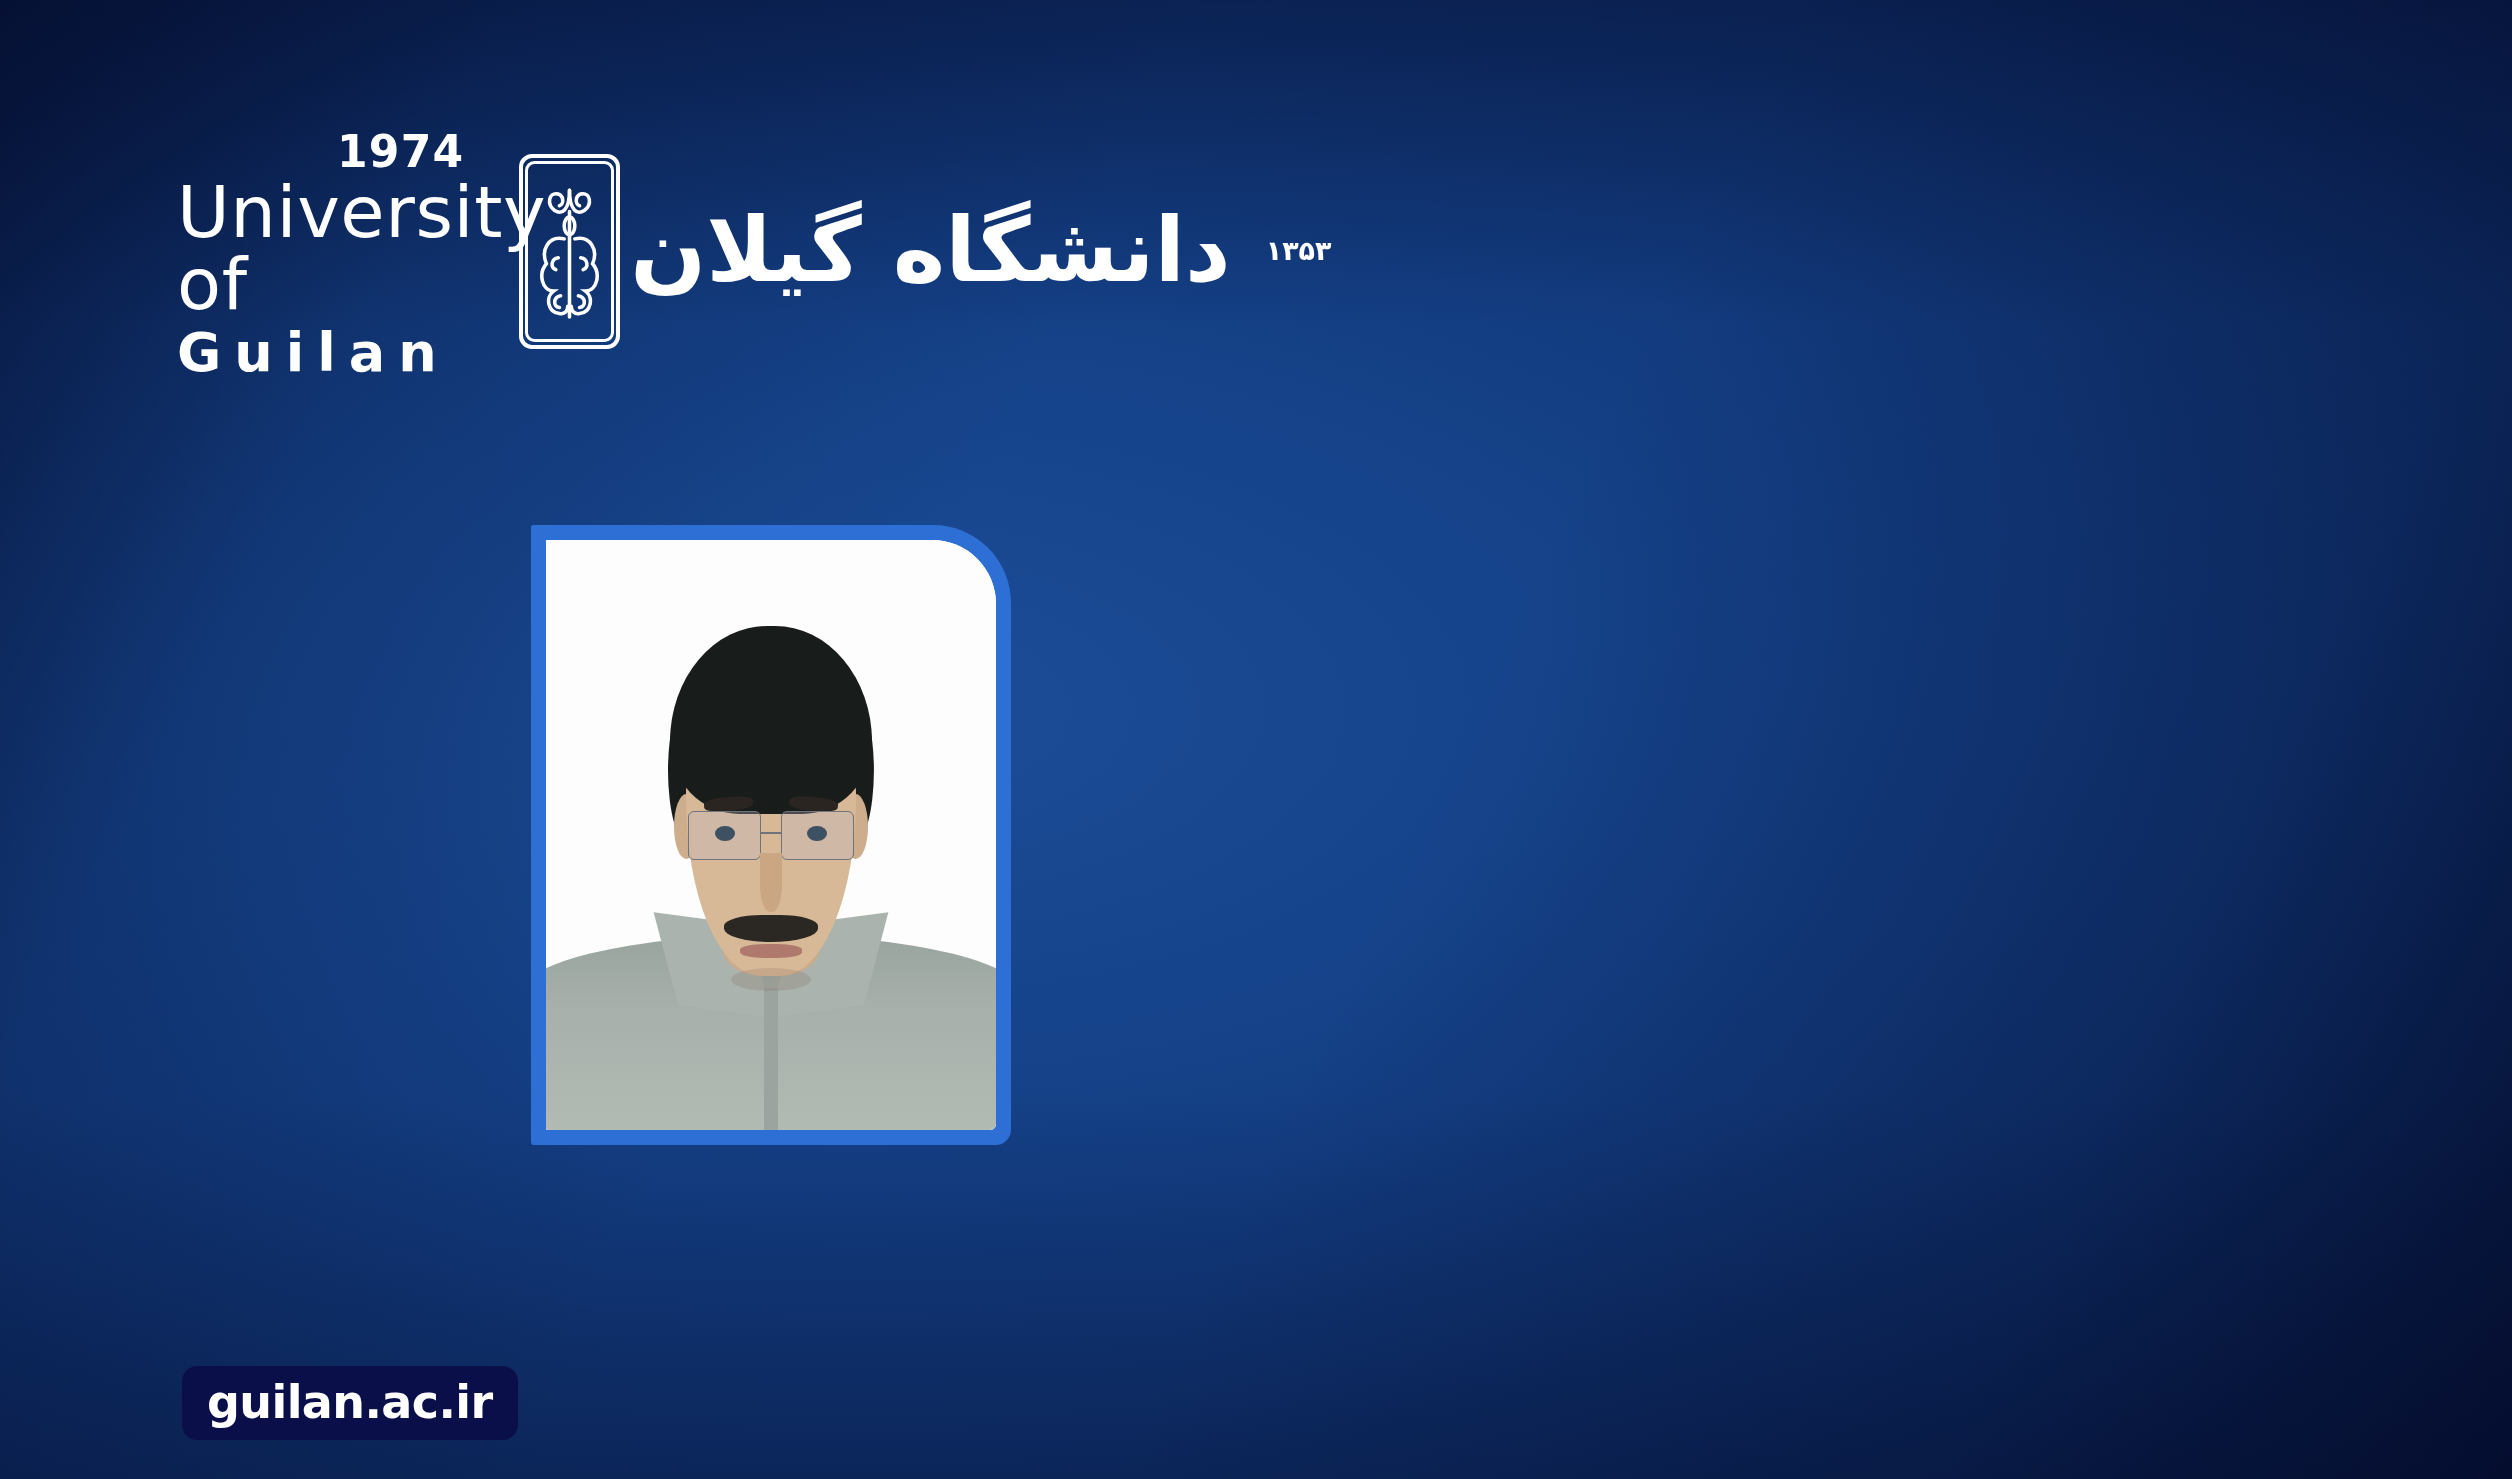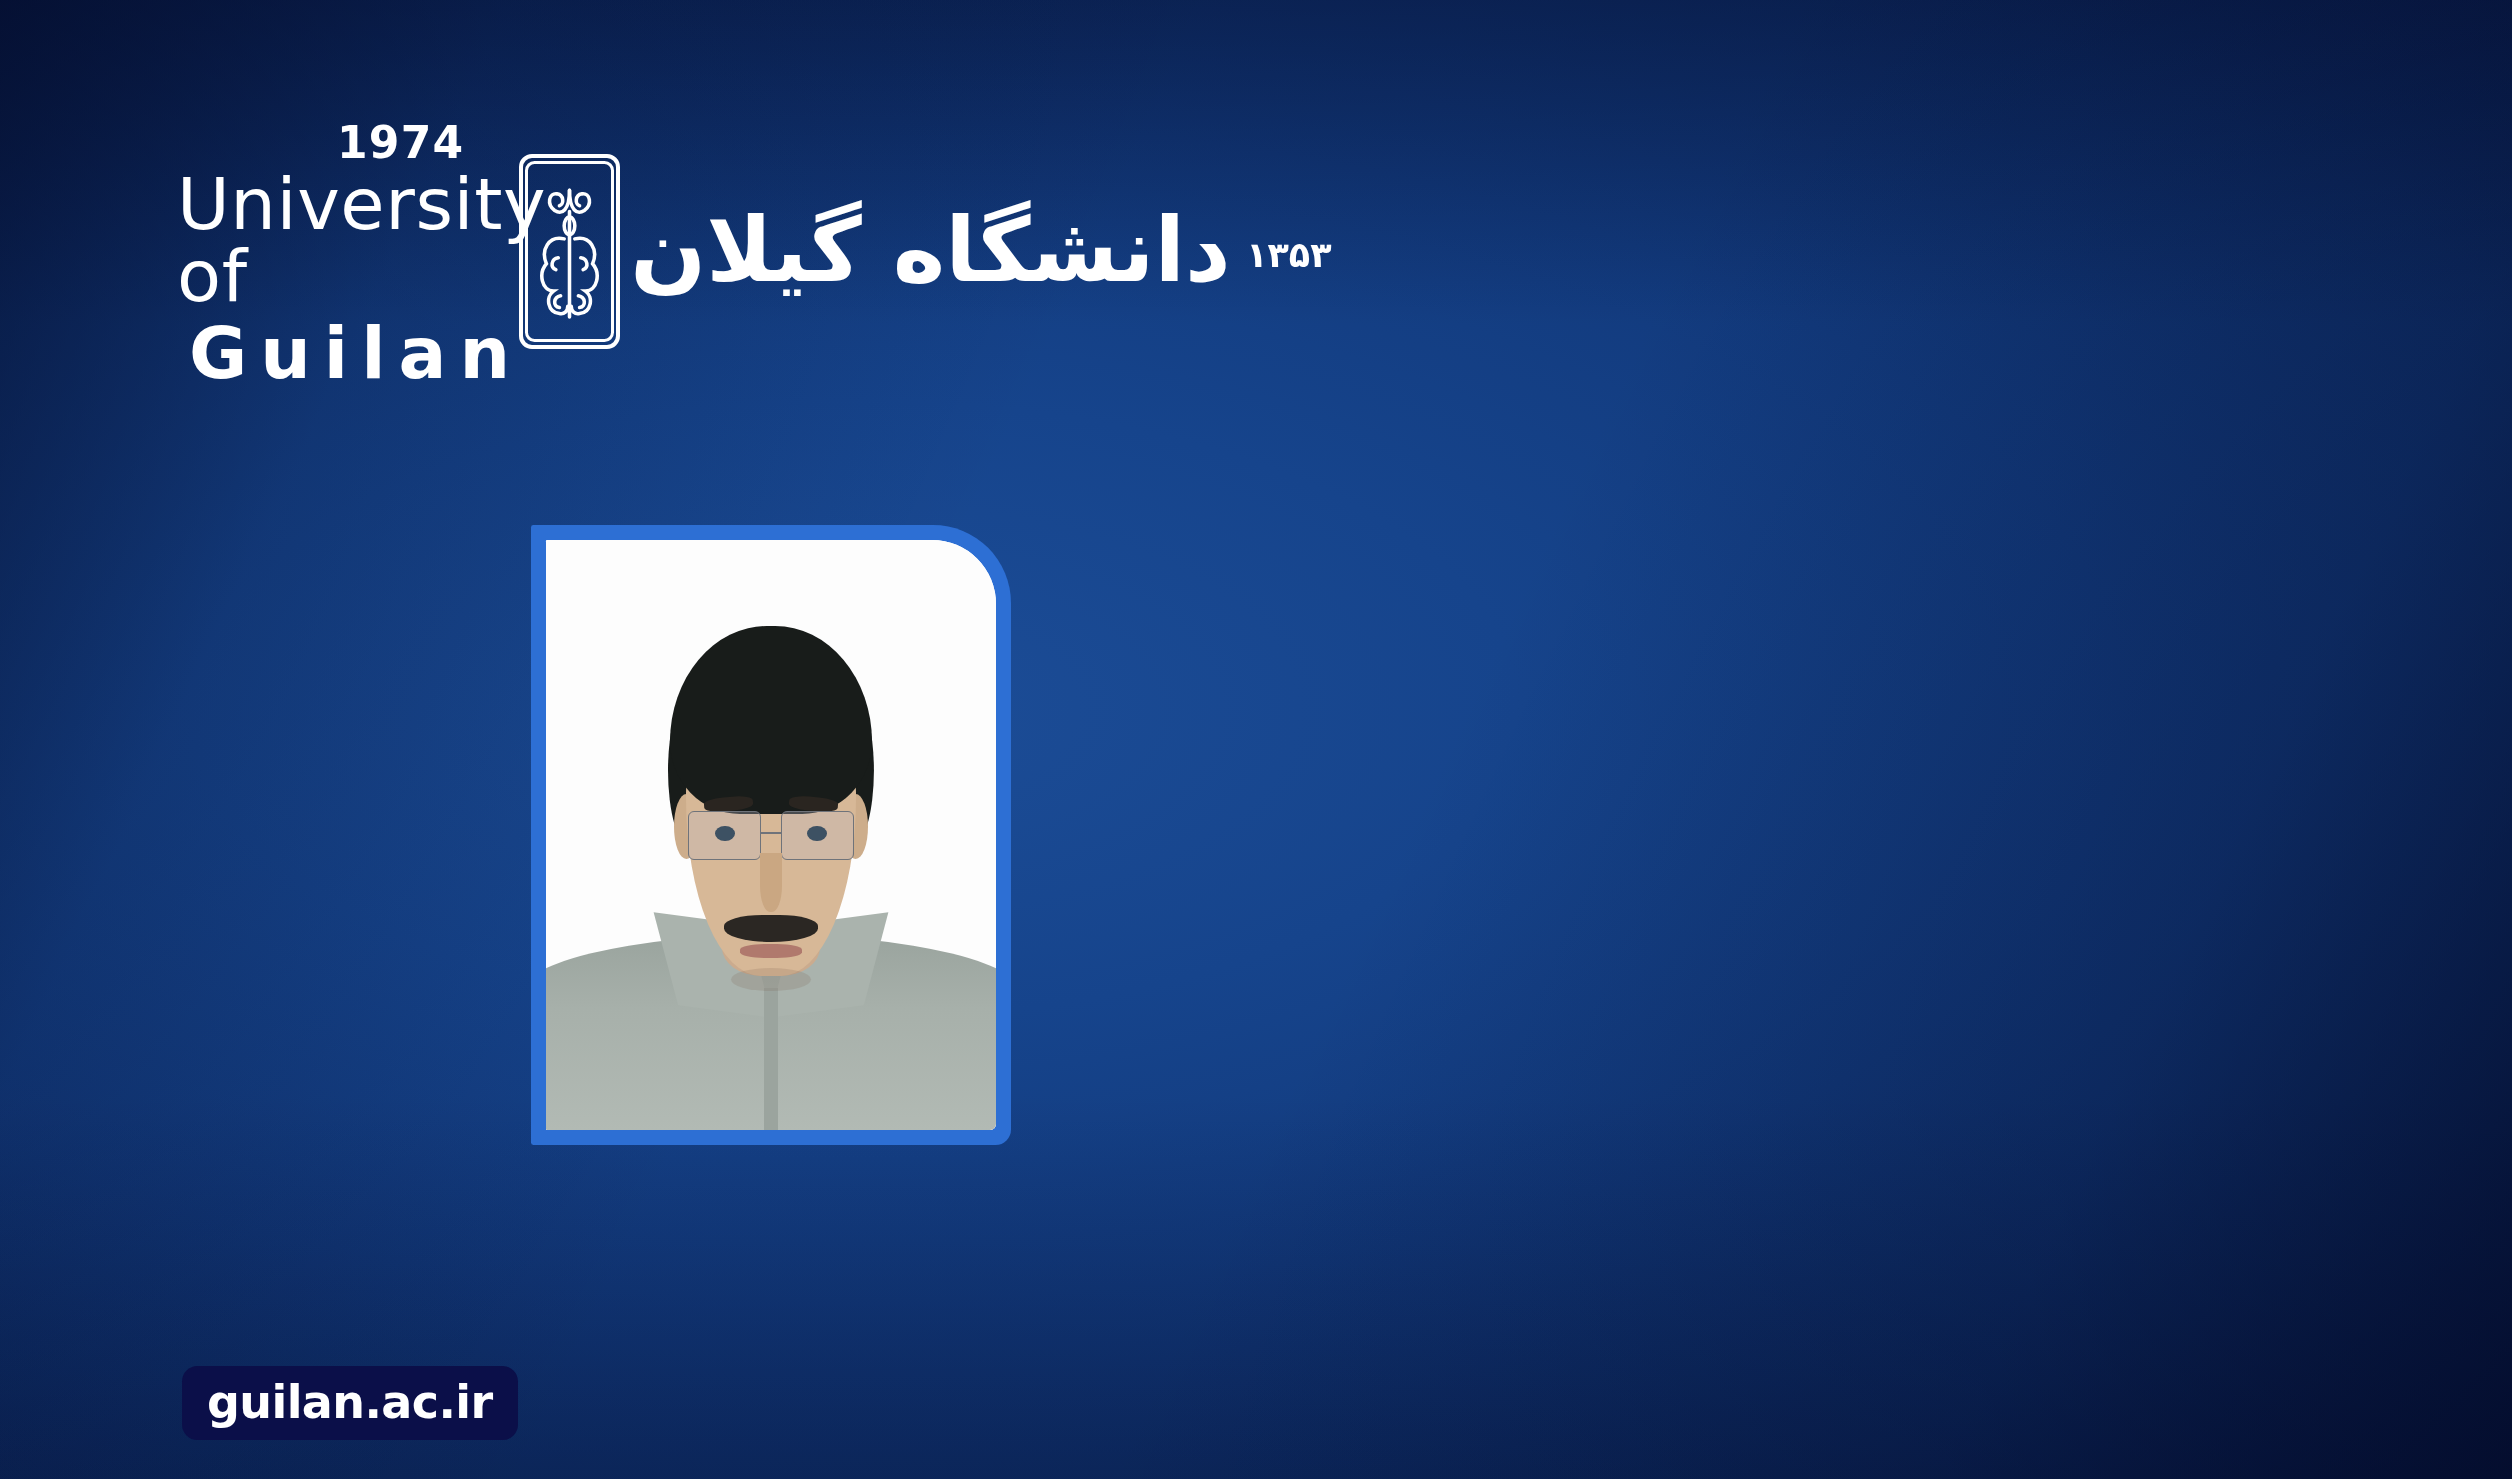--- a/index.html
+++ b/index.html
@@ -39,21 +39,21 @@
   .logo-en{
     color:#ffffff; line-height:1;
     text-align:left; width:331px; flex:0 0 331px;
     padding-top:8.3px;
   }
   .logo-en .yr{
     font-size:44px; font-weight:700; letter-spacing:1.2px;
     margin:0 0 2.4px 160px; display:block;
   }
   .logo-en .l1{font-size:72px;font-weight:400;letter-spacing:0.6px;display:block;margin-bottom:6px;}
-  .logo-en .l2{font-size:71px;font-weight:700;letter-spacing:13px;display:block;margin-left:12px;}
+  .logo-en .l2{font-size:54px;font-weight:700;letter-spacing:13px;display:block;margin-left:0;}
 
   .logo-mark{
     flex:0 0 101px; width:101px; height:195px;
     margin:0 10.6px; position:relative;
   }
   .logo-mark .frame{
     position:absolute; inset:0;
     border:4.1px solid #ffffff; border-radius:13px;
   }
   .logo-mark .frame2{
@@ -61,21 +61,21 @@
     border:3px solid #ffffff; border-radius:9.5px;
   }
   .logo-mark svg{position:absolute; left:6px; top:15.4px; width:89px; height:167px;}
 
   .logo-fa{
     flex:0 0 auto; direction:rtl; color:#fff; position:relative;
     padding-right:15.4px;
   }
   .logo-fa .yr-fa{
     position:absolute; right:3.5px; top:31px;
-    font-size:35px; font-weight:600; color:#fff; letter-spacing:1.2px;
+    font-size:27px; font-weight:600; color:#fff; letter-spacing:1.2px;
   }
   .logo-fa .fa-name{
     font-size:89px; font-weight:700; color:#fff;
     line-height:1.05; white-space:nowrap;
     padding-right:89px;
     transform:skewX(-3deg);
     font-family:"DejaVu Sans","Liberation Sans",sans-serif;
   }
 
   

